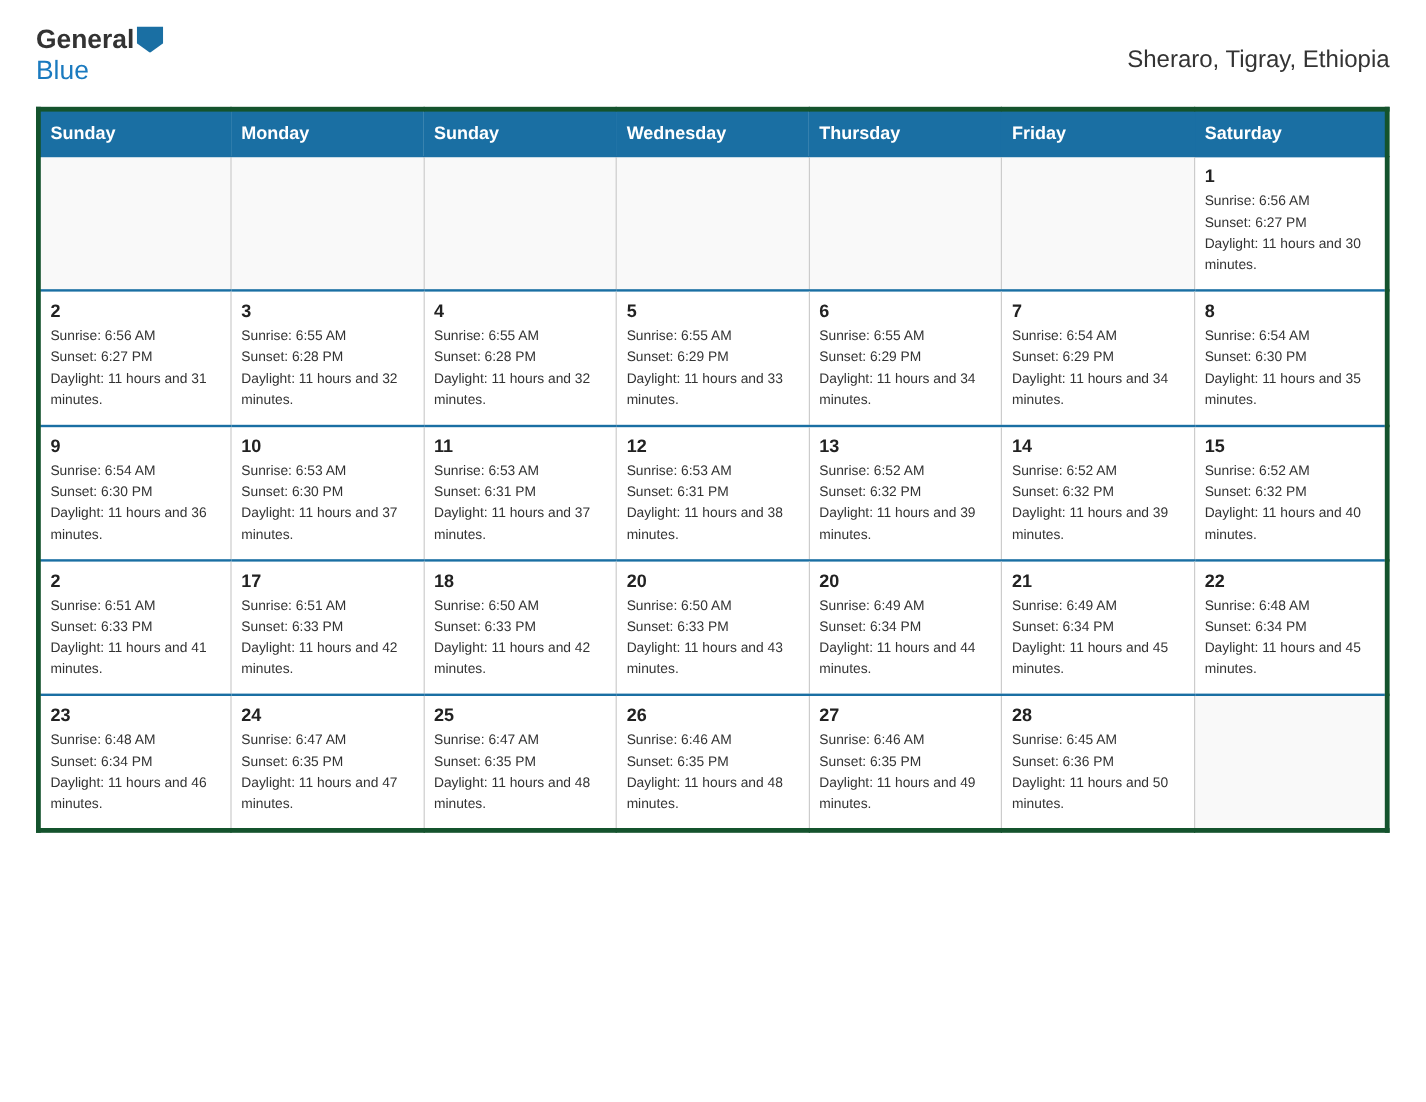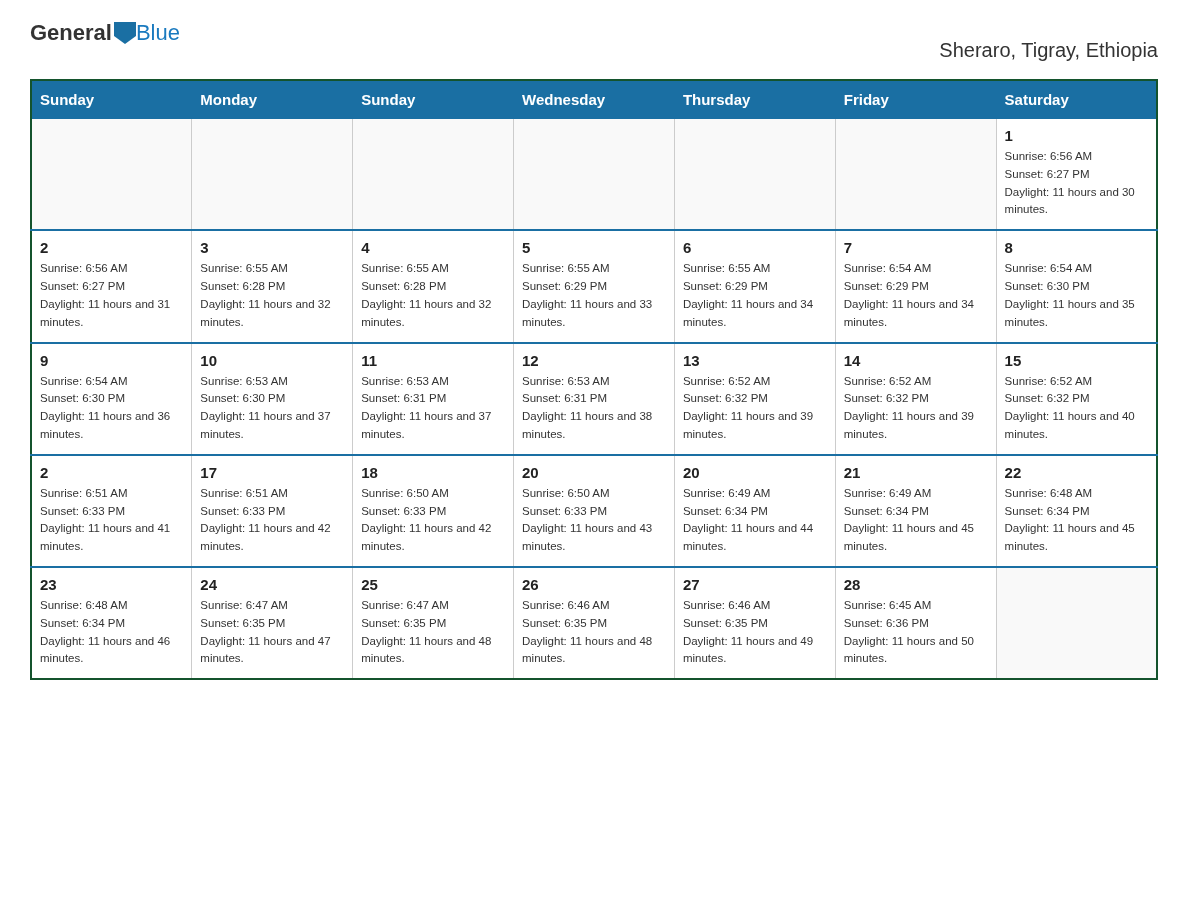--- a/index.html
+++ b/index.html
@@ -26,21 +26,21 @@
       font-weight: normal;
       color: #1a7abf;
     }
     .logo-icon {
       width: 22px;
       height: 22px;
       margin-left: 2px;
     }
     .logo-container {
       display: flex;
-      flex-direction: row;
+      flex-direction: column;
       align-items: flex-start;
     }
     .logo-row {
       display: flex;
       align-items: center;
     }
     .title-area {
       text-align: right;
     }
     .month-title {
@@ -50,21 +50,21 @@
       line-height: 1.1;
     }
     .location-subtitle {
       font-size: 20px;
       color: #333;
       margin-top: 19px;
     }
     .calendar-table {
       width: 100%;
       border-collapse: collapse;
-      border: 2px solid #14532d;
+      border: 4px solid #14532d;
       margin-top: 17px;
     }
     .calendar-table th {
       background-color: #1a6fa3;
       color: #fff;
       font-size: 15px;
       font-weight: 600;
       padding: 10px 8px;
       text-align: left;
       border: 1px solid #1a6fa3;

